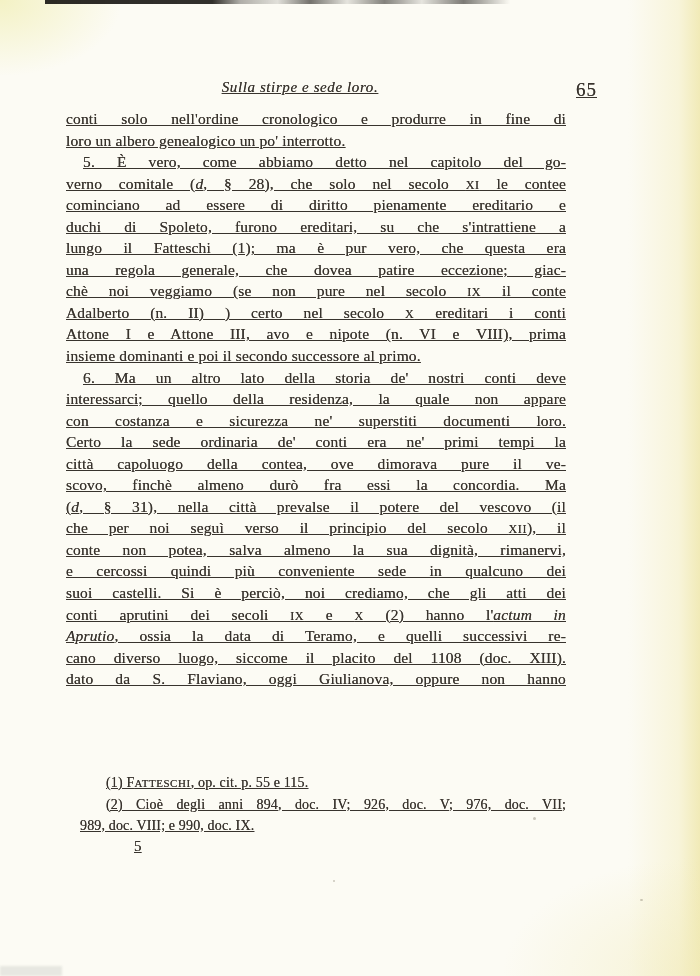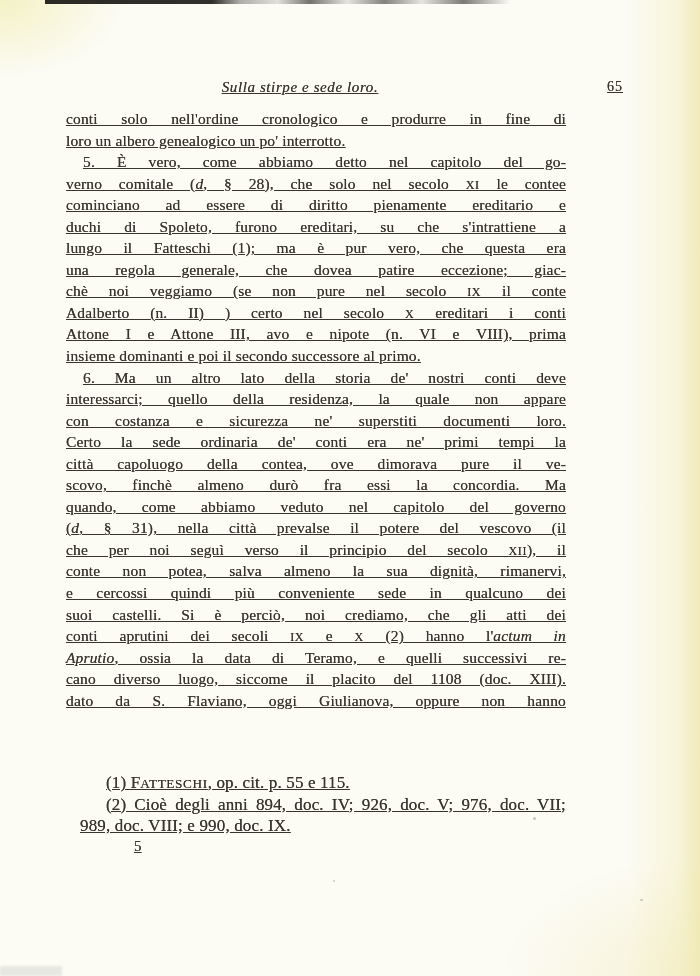--- a/index.html
+++ b/index.html
@@ -44,35 +44,35 @@
   .speck.s2 { left:333px; top:880px; width:2px; height:2px; }
   .speck.s3 { left:640px; top:899px; width:3px; height:2px; }
 
   
   .ink { text-shadow:0 0 0.5px rgba(56,51,45,0.85);text-decoration:underline; }
   .running-header {
     position:absolute; left:50px; top:79px; width:500px;
     text-align:center; font-style:italic; font-size:15px; letter-spacing:0.6px;
   }
   .page-number {
-    position:absolute; left:607px; top:79px; font-size:14px; letter-spacing:1px;
+    position:absolute; left:576px; top:79px; font-size:19px; letter-spacing:1px;
   }
   .body-text {
     position:absolute; left:66px; top:108px; width:500px;
     font-size:15.5px; letter-spacing:0.15px;
   }
   .body-text .line { height:21.55px; line-height:21.55px; white-space:normal;
     text-align:justify; text-align-last:left; }
   .body-text .line.just { text-align-last:justify; }
   .line.ind { padding-left:17px; }
   .it { font-style:italic; }
   .sc { font-size:0.78em; letter-spacing:0.6px; }
   .footnotes {
     position:absolute; left:80px; top:772px; width:486px;
-    font-size:17px; letter-spacing:0.15px;
+    font-size:14px; letter-spacing:0.15px;
   }
   .footnotes .line { height:21.5px; line-height:21.5px;
     text-align:justify; text-align-last:left; }
   .footnotes .line.just { text-align-last:justify; }
   .footnotes .line.ind { padding-left:26px; }
   .signature-mark {
     position:absolute; left:134px; top:838px; font-size:15px;
   }
 </style>
 </head>
@@ -102,21 +102,20 @@
     <div class="line just"><span>chè noi veggiamo (se non pure nel secolo </span><span class="sc">IX</span><span> il conte</span></div>
     <div class="line just"><span>Adalberto (n. II) ) certo nel secolo </span><span class="sc">X</span><span> ereditari i conti</span></div>
     <div class="line just"><span>Attone I e Attone III, avo e nipote (n. VI e VIII), prima</span></div>
     <div class="line"><span>insieme dominanti e poi il secondo successore al primo.</span></div>
     <div class="line just ind"><span>6. Ma un altro lato della storia de' nostri conti deve</span></div>
     <div class="line just"><span>interessarci; quello della residenza, la quale non appare</span></div>
     <div class="line just"><span>con costanza e sicurezza ne' superstiti documenti loro.</span></div>
     <div class="line just"><span>Certo la sede ordinaria de' conti era ne' primi tempi la</span></div>
     <div class="line just"><span>città capoluogo della contea, ove dimorava pure il ve-</span></div>
     <div class="line just"><span>scovo, finchè almeno durò fra essi la concordia. Ma</span></div>
-    <div class="line just"><span>quando, come abbiamo veduto nel capitolo del governo</span></div>
     <div class="line just"><span>(</span><span class="it">d</span><span>, § 31), nella città prevalse il potere del vescovo (il</span></div>
     <div class="line just"><span>che per noi seguì verso il principio del secolo </span><span class="sc">XII</span><span>), il</span></div>
     <div class="line just"><span>conte non potea, salva almeno la sua dignità, rimanervi,</span></div>
     <div class="line just"><span>e cercossi quindi più conveniente sede in qualcuno dei</span></div>
     <div class="line just"><span>suoi castelli. Si è perciò, noi crediamo, che gli atti dei</span></div>
     <div class="line just"><span>conti aprutini dei secoli </span><span class="sc">IX</span><span> e </span><span class="sc">X</span><span> (2) hanno l'</span><span class="it">actum in</span></div>
     <div class="line just"><span class="it">Aprutio</span><span>, ossia la data di Teramo, e quelli successivi re-</span></div>
     <div class="line just"><span>cano diverso luogo, siccome il placito del 1108 (doc. XIII).</span></div>
     <div class="line just"><span>dato da S. Flaviano, oggi Giulianova, oppure non hanno</span></div>
   </div>

